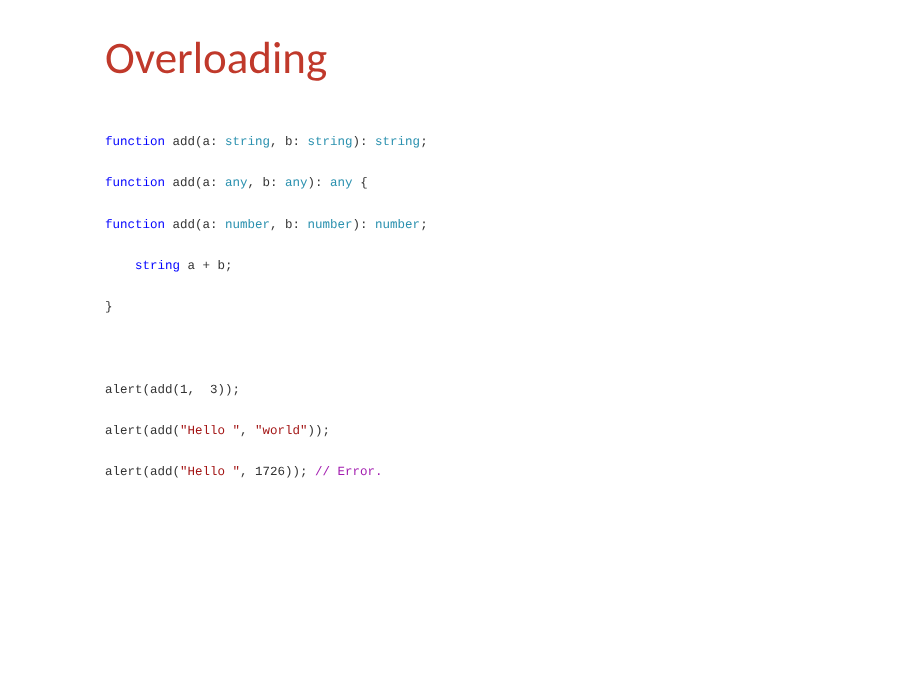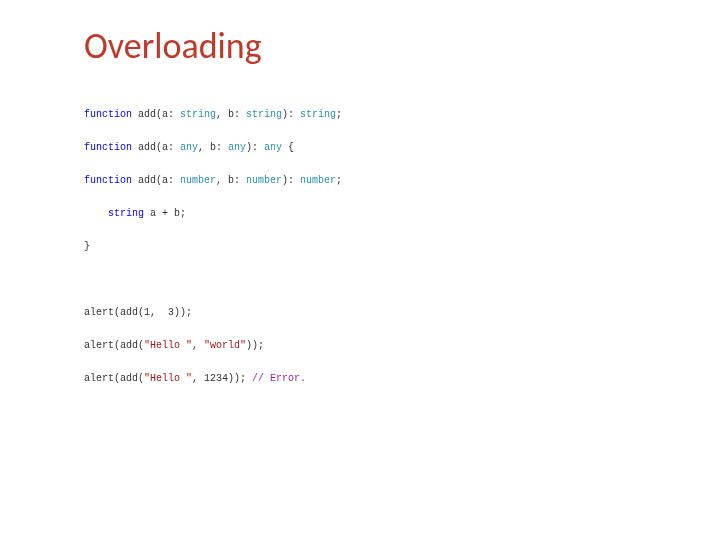--- a/index.html
+++ b/index.html
@@ -55,17 +55,17 @@
 
   <div class="code">
 <div><span class="kw">function</span><span> add(a: </span><span class="type">string</span><span>, b: </span><span class="type">string</span><span>): </span><span class="type">string</span><span>;</span></div>
 <div><span class="kw">function</span><span> add(a: </span><span class="type">any</span><span>, b: </span><span class="type">any</span><span>): </span><span class="type">any</span><span> {</span></div>
 <div><span class="kw">function</span><span> add(a: </span><span class="type">number</span><span>, b: </span><span class="type">number</span><span>): </span><span class="type">number</span><span>;</span></div>
 <div><span>    </span><span class="kw">string</span><span> a + b;</span></div>
 <div><span>}</span></div>
 <div><span></span>&nbsp;</div>
 <div><span>alert(add(1,  3));</span></div>
 <div><span>alert(add(</span><span class="str">"Hello "</span><span>, </span><span class="str">"world"</span><span>));</span></div>
-<div><span>alert(add(</span><span class="str">"Hello "</span><span>, 1234)); </span><span class="cmt">// Error.</span></div>
+<div><span>alert(add(</span><span class="str">"Hello "</span><span>, 1726)); </span><span class="cmt">// Error.</span></div>
   </div>
 
   <div class="pagenum">32</div>
 </div>
 
 </body></html>

